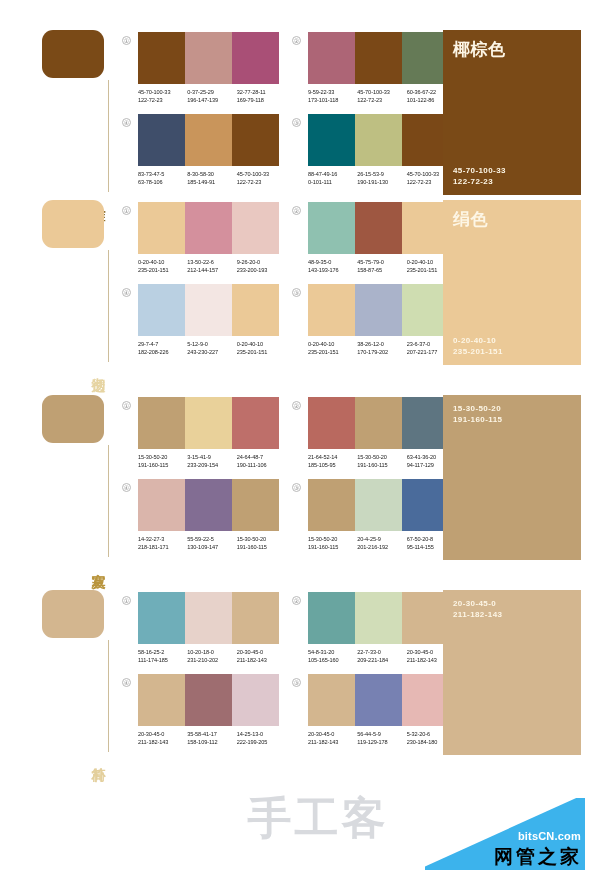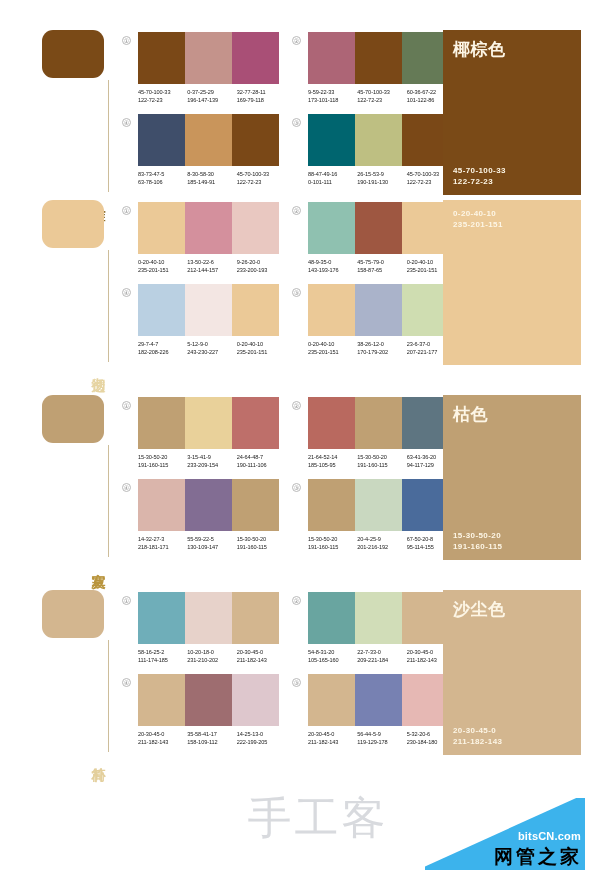--- a/index.html
+++ b/index.html
@@ -135,21 +135,21 @@
   #wm-left {
     position: absolute;
     left: 218px; top: 795px;
     width: 200px;
     text-align: center;
     pointer-events: none;
   }
   #wm-left .wm-cn {
     font-family: "DejaVu Sans", "Liberation Sans", sans-serif;
     font-size: 44px;
-    font-weight: 400;
+    font-weight: 700;
     color: #d8dade;
     line-height: 46px;
     letter-spacing: 3px;
   }
   #wm-left .wm-en {
     font-family: "Liberation Sans", sans-serif;
     font-size: 16px;
     color: #cdd0d5;
     letter-spacing: 0.6px;
     margin-top: 1px;
@@ -387,20 +387,21 @@
                 <span>170-179-202</span>
               </div>
               <div class="code-cell">
                 <span>23-6-37-0</span>
                 <span>207-221-177</span>
               </div>
             </div>
           </div>
         </div>
         <div class="feature" style="background: rgb(235, 201, 151); top: 0px;">
+          <div class="feature-title">绢色</div>
           <div class="feature-codes">
             <span>0-20-40-10</span>
             <span>235-201-151</span>
           </div>
         </div>
       </div>
       <div class="section">
         <div class="left-col">
           <div class="big-swatch" style="background: rgb(191, 160, 115);"></div>
           <div class="v-rule" style="background: rgb(205, 189, 154);"></div>
@@ -490,21 +491,20 @@
                 <span>201-216-192</span>
               </div>
               <div class="code-cell">
                 <span>67-50-20-8</span>
                 <span>95-114-155</span>
               </div>
             </div>
           </div>
         </div>
         <div class="feature" style="background: rgb(191, 160, 115); top: 0px;">
-          <div class="feature-title">枯色</div>
           <div class="feature-codes">
             <span>15-30-50-20</span>
             <span>191-160-115</span>
           </div>
         </div>
       </div>
       <div class="section">
         <div class="left-col">
           <div class="big-swatch" style="background: rgb(211, 182, 143);"></div>
           <div class="v-rule" style="background: rgb(205, 189, 154);"></div>
@@ -594,21 +594,20 @@
                 <span>119-129-178</span>
               </div>
               <div class="code-cell">
                 <span>5-32-20-6</span>
                 <span>230-184-180</span>
               </div>
             </div>
           </div>
         </div>
         <div class="feature" style="background: rgb(211, 182, 143); top: 0px;">
-          <div class="feature-title">沙尘色</div>
           <div class="feature-codes">
             <span>20-30-45-0</span>
             <span>211-182-143</span>
           </div>
         </div>
       </div>
     </div>
 
   <div id="wm-left">
     <div class="wm-cn">手工客</div>

